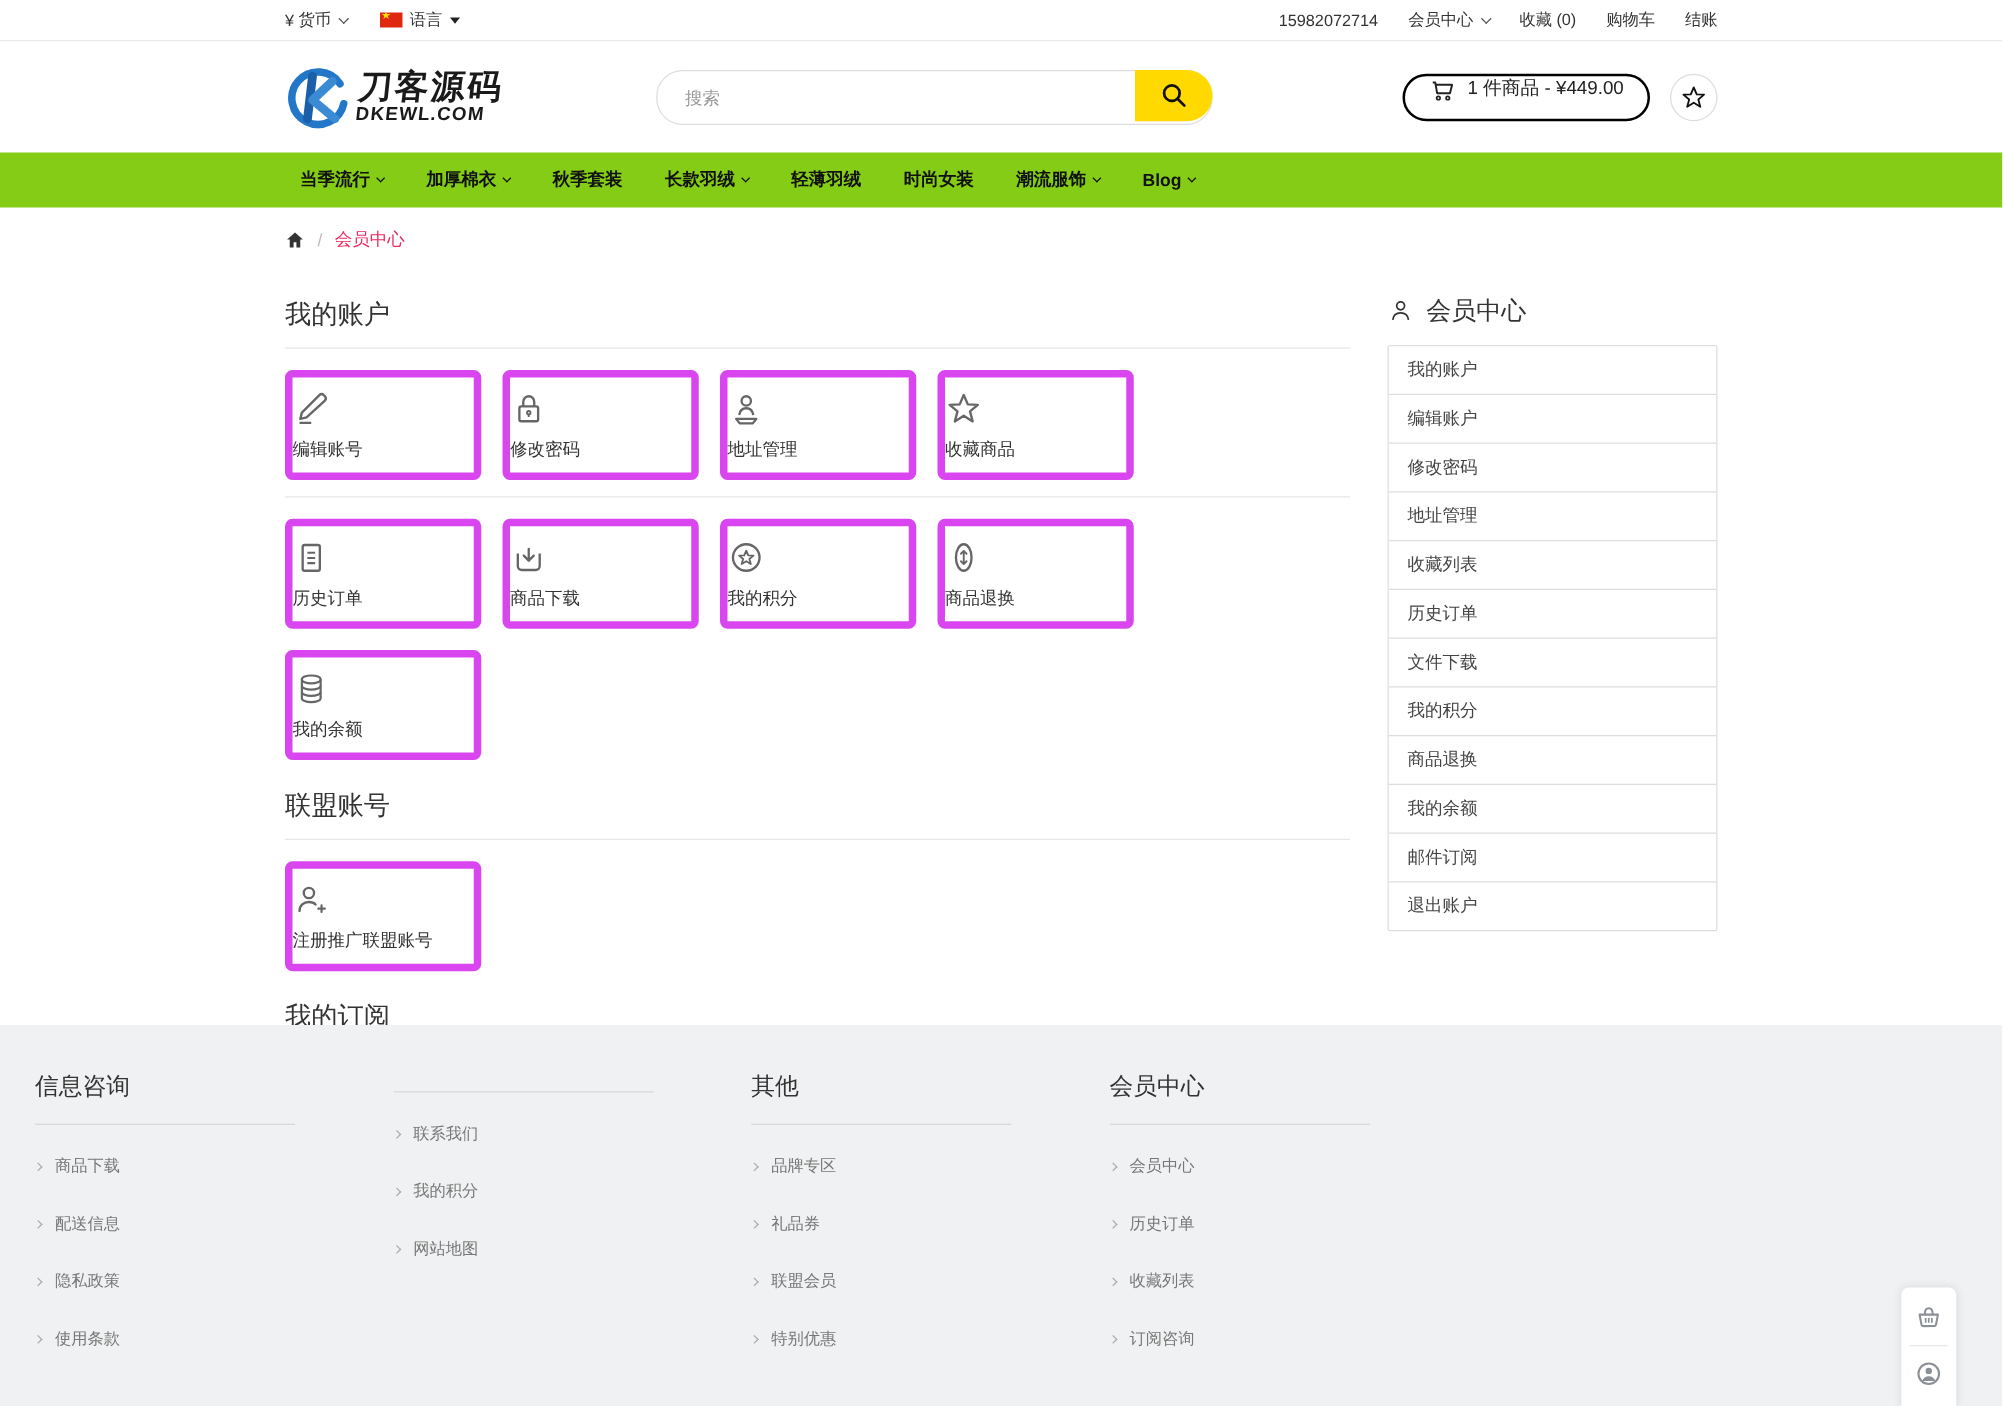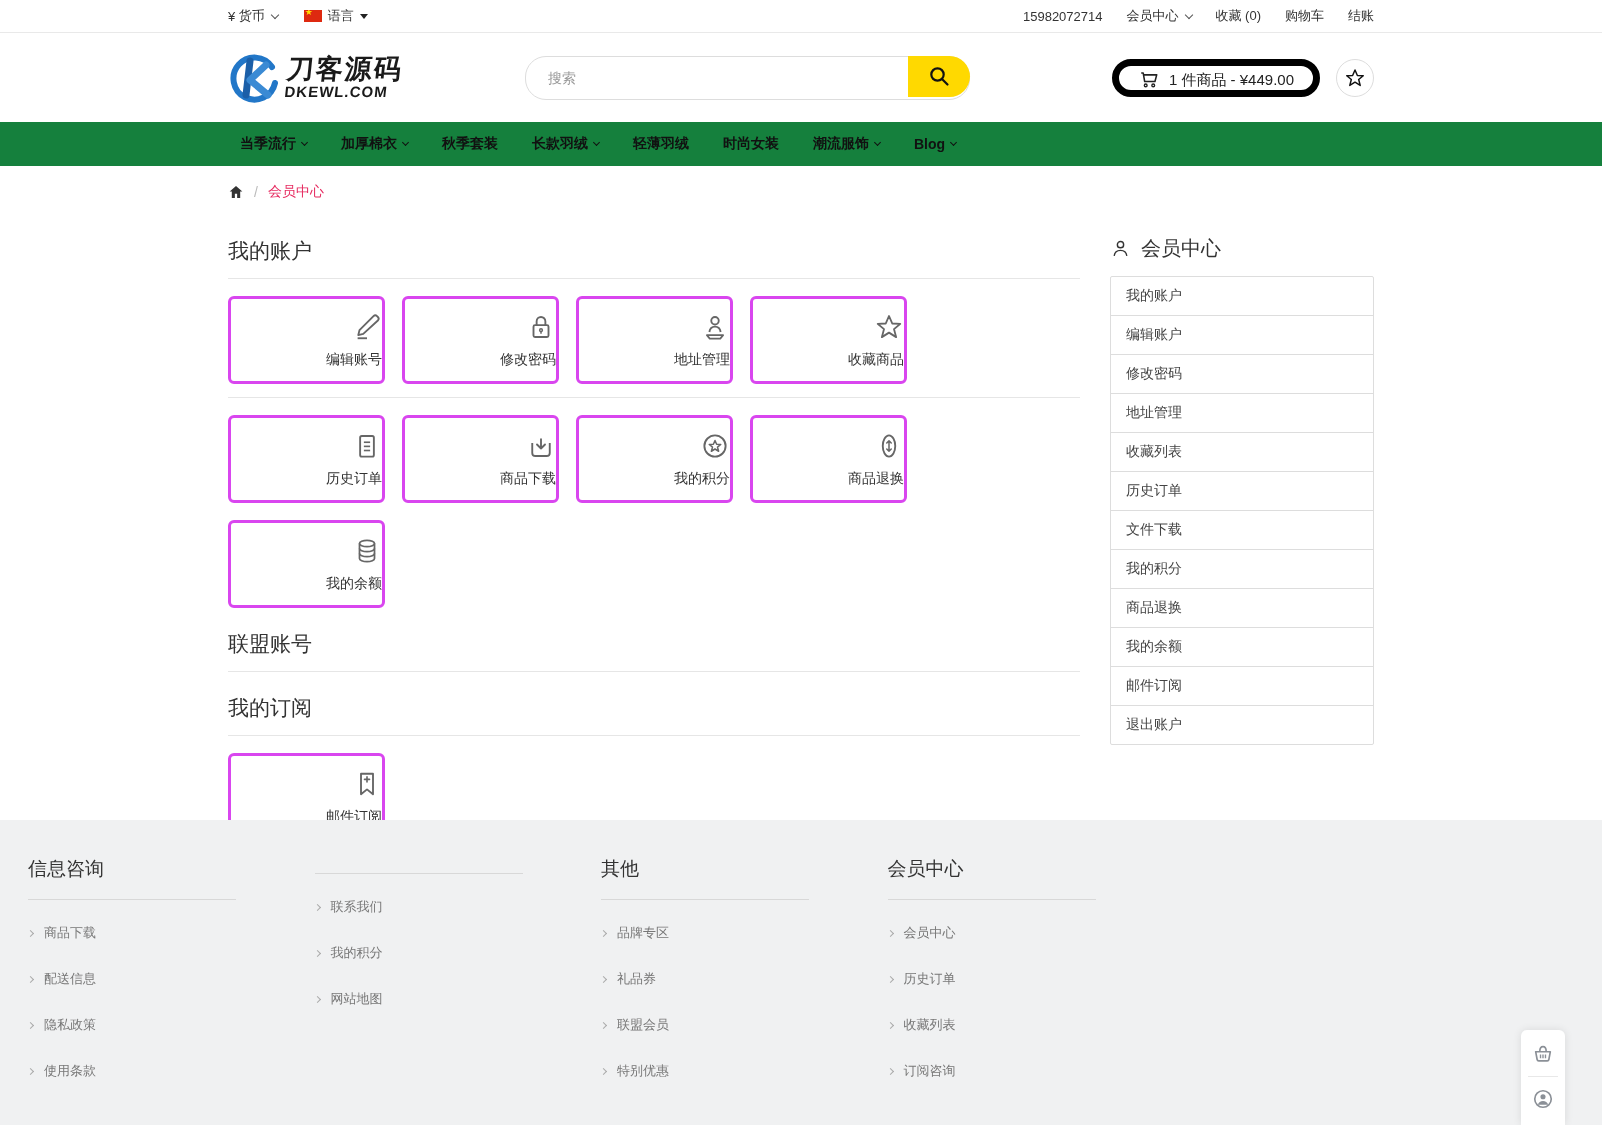--- a/index.html
+++ b/index.html
@@ -25,42 +25,42 @@
   .header .container { height:100%; display:flex; align-items:center; }
   .logo { display:flex; align-items:center; cursor:pointer; }
   .logo-text { display:flex; flex-direction:column; margin-left:4px; transform:skewX(-6deg); }
   .logo-title { font-size:27px; font-weight:bold; color:#1a1a1a; letter-spacing:2px; line-height:1.05; }
   .logo-domain { font-size:15px; font-weight:bold; color:#1a1a1a; letter-spacing:1px; }
   .searchwrap { position:relative; width:445px; height:44px; margin-left:123px; }
   .searchwrap input { width:100%; height:100%; border:1px solid #ddd; border-radius:21px; padding:0 75px 0 22px; font-size:14px; color:#333; outline:none; font-family:inherit; }
   .searchwrap input::placeholder { color:#999; }
   .search-btn { position:absolute; right:0; top:0; width:62px; height:41px; background:#ffd900; border:none; border-radius:0 21px 21px 0; cursor:pointer; display:flex; align-items:center; justify-content:center; }
   .header-right { margin-left:auto; display:flex; align-items:center; }
-  .cart-pill { height:38px; border:7px solid #000000; border-radius:19px; background:#fff; padding:0 19px; display:flex; align-items:flex-end; font-size:15px; color:#222; cursor:pointer; }
+  .cart-pill { height:38px; border:2px solid #000000; border-radius:19px; background:#fff; padding:0 19px; display:flex; align-items:flex-start; font-size:15px; color:#222; cursor:pointer; }
   .cart-pill svg { margin-right:9px; }
   .wish-btn { width:38px; height:38px; margin-left:16px; border:1px solid #ddd; border-radius:50%; background:#fff; display:flex; align-items:center; justify-content:center; cursor:pointer; }
 
   
-  .nav { height:44px; background:#15803d; }
+  .nav { height:44px; background:#84cc16; }
   .nav .container { height:100%; display:flex; align-items:center; padding-left:12px; }
   .nav-item { display:flex; align-items:center; font-size:14px; font-weight:bold; color:#111; margin-right:34px; cursor:pointer; white-space:nowrap; }
   .nav-item .chev { border-color:#111; width:5px; height:5px; margin-left:6px; }
 
   
   .breadcrumb { margin-top:17px; display:flex; align-items:center; font-size:14px; }
   .breadcrumb .sep { color:#bbb; margin:0 10px; }
   .breadcrumb .current { color:#e6295f; }
 
   
   .main { display:flex; margin-top:14px; }
   .content { width:852px; }
   .section-title { font-size:21px; font-weight:400; color:#333; margin-top:22px; }
   .section-rule { border-bottom:1px solid #e6e6e6; margin:13px 0 17px; }
   .cards { display:flex; flex-wrap:wrap; gap:17px; }
-  .card { width:157px; height:88px; border:3px solid #d946ef; border-radius:6px; background:#fff; display:flex; flex-direction:column; align-items:flex-end; justify-content:center; cursor:pointer; }
+  .card { width:157px; height:88px; border:6px solid #d946ef; border-radius:6px; background:#fff; display:flex; flex-direction:column; align-items:flex-start; justify-content:center; cursor:pointer; }
   .card svg { color:#666; }
   .card-label { font-size:14px; color:#333; margin-top:9px; }
 
   
   .sidebar { width:264px; margin-left:30px; }
   .sidebar-title { display:flex; align-items:center; font-size:20px; color:#333; margin-top:20px; }
   .sidebar-title svg { margin-right:10px; }
   .sidebar-list { list-style:none; border:1px solid #ddd; border-radius:2px; margin-top:14px; }
   .sidebar-list li { padding:10px 15px; font-size:14px; color:#444; cursor:pointer; }
   .sidebar-list li + li { border-top:1px solid #ddd; }
@@ -272,20 +272,30 @@
               <path d="M6 6v4c0 1.4 2.7 2.5 6 2.5s6-1.1 6-2.5V6" fill="none" stroke="currentColor" stroke-width="1.4"></path>
               <path d="M6 10v4c0 1.4 2.7 2.5 6 2.5s6-1.1 6-2.5v-4" fill="none" stroke="currentColor" stroke-width="1.4"></path>
               <path d="M6 14v4c0 1.4 2.7 2.5 6 2.5s6-1.1 6-2.5v-4" fill="none" stroke="currentColor" stroke-width="1.4"></path>
             </svg>
             <span class="card-label">我的余额</span>
           </div>
         </div>
 
         <h2 class="section-title">联盟账号</h2>
         <div class="section-rule"></div>
+        <div class="cards">
+          <div class="card">
+            <svg width="30" height="30" viewBox="0 0 24 24">
+              <circle cx="10.5" cy="7.5" r="3.3" fill="none" stroke="currentColor" stroke-width="1.5"></circle>
+              <path d="M4.5 19c0-3.6 2.6-5.7 6-5.7 1.8 0 3.3.6 4.3 1.6" fill="none" stroke="currentColor" stroke-width="1.5" stroke-linecap="round"></path>
+              <path d="M16.5 17.5h4.2M18.6 15.4v4.2" stroke="currentColor" stroke-width="1.4" stroke-linecap="round"></path>
+            </svg>
+            <span class="card-label">注册推广联盟账号</span>
+          </div>
+        </div>
 
         <h2 class="section-title">我的订阅</h2>
         <div class="section-rule"></div>
         <div class="cards">
           <div class="card">
             <svg width="30" height="30" viewBox="0 0 24 24">
               <path d="M7.2 3.8h9.6v16.4l-4.8-3.9-4.8 3.9z" fill="none" stroke="currentColor" stroke-width="1.5" stroke-linejoin="round"></path>
               <path d="M12 6.3v4M10 8.3h4" stroke="currentColor" stroke-width="1.3" stroke-linecap="round"></path>
             </svg>
             <span class="card-label">邮件订阅</span>

